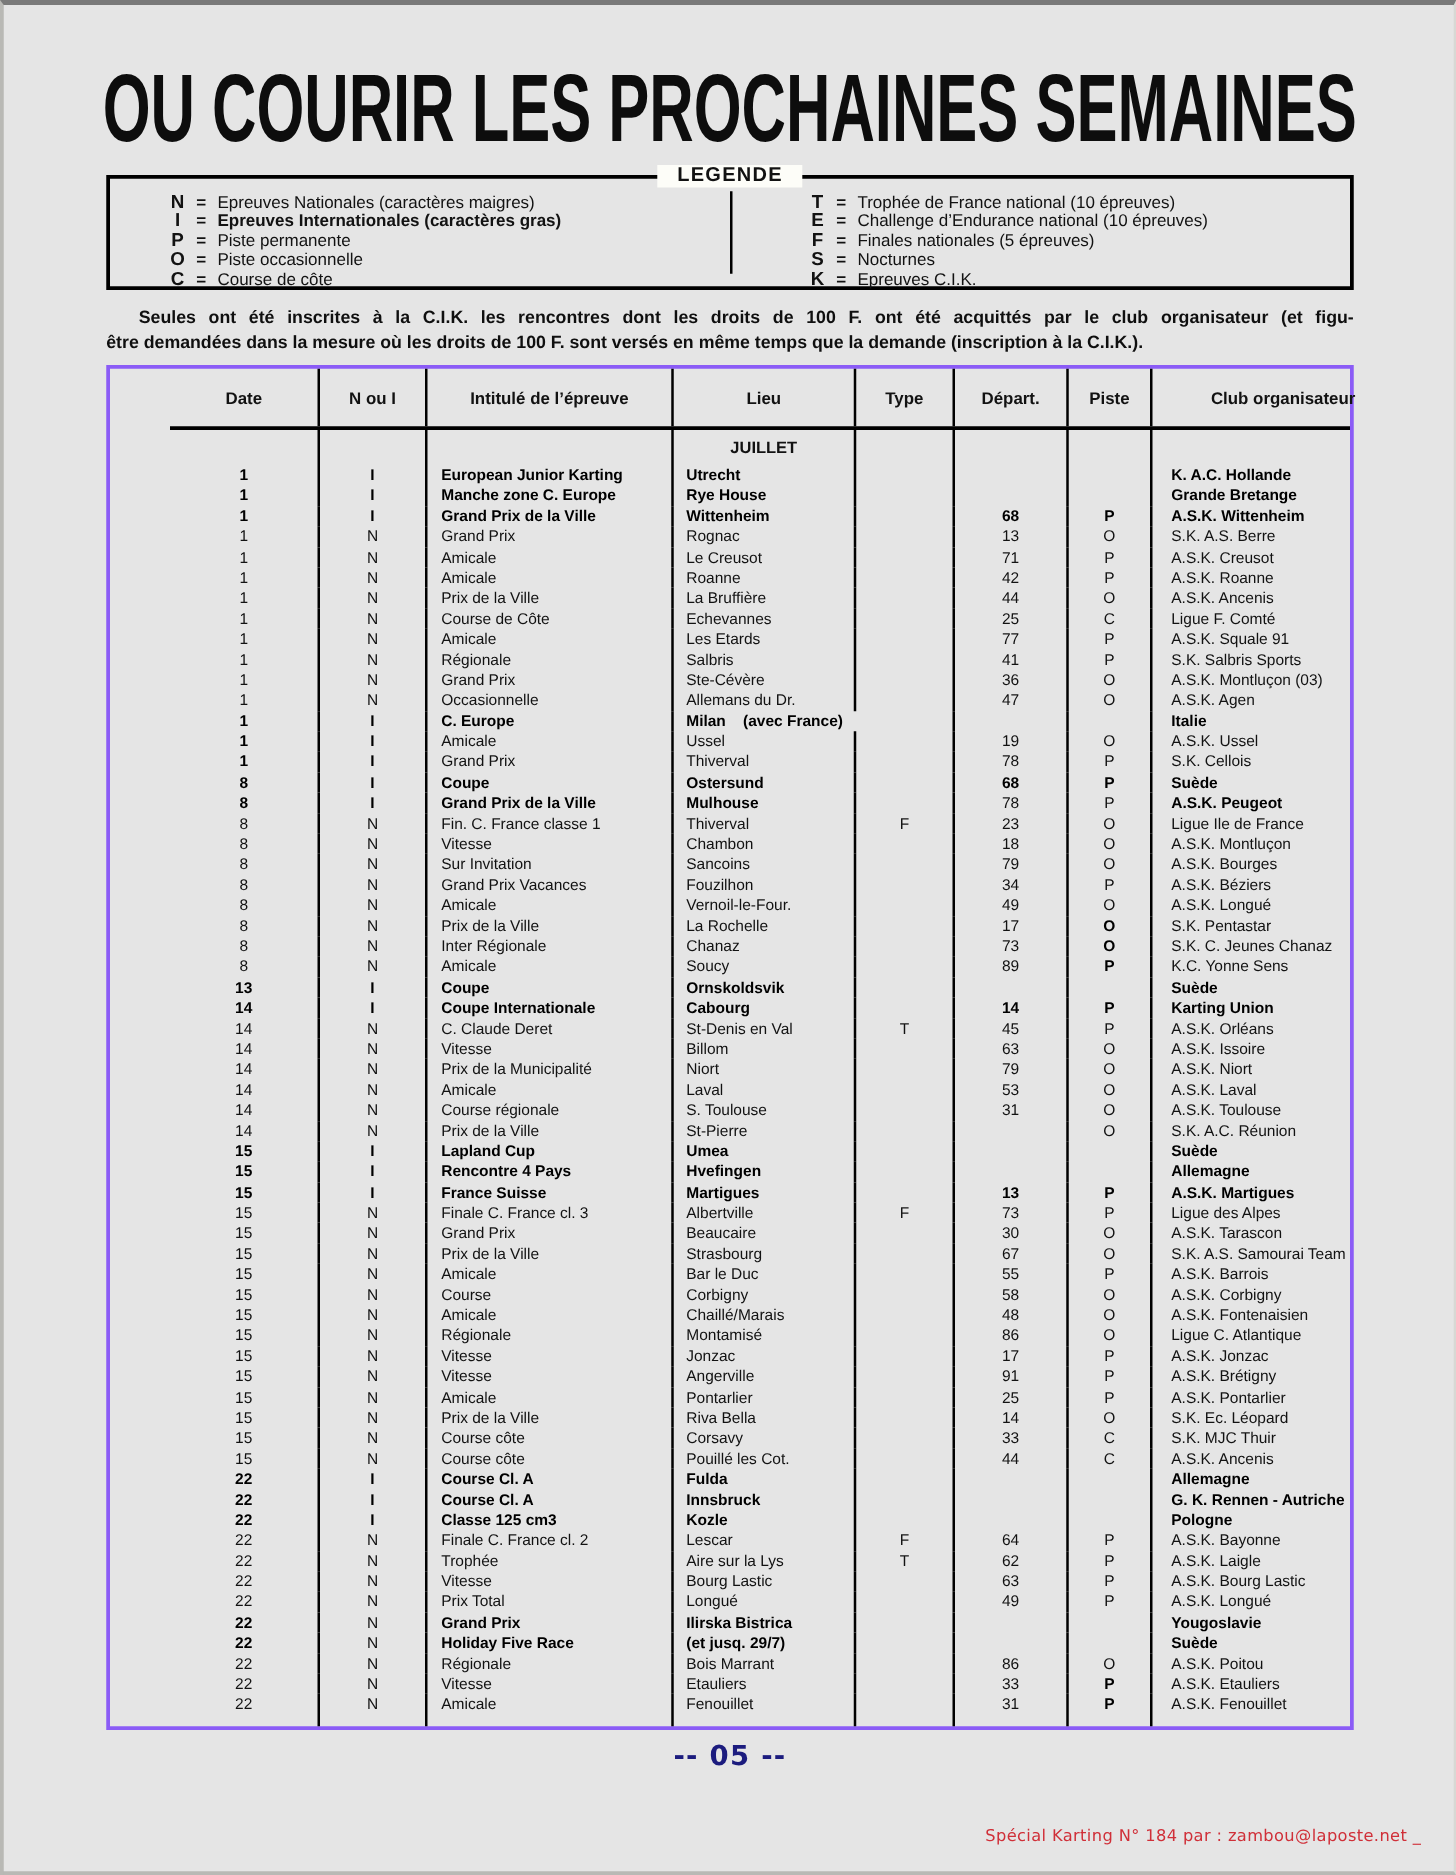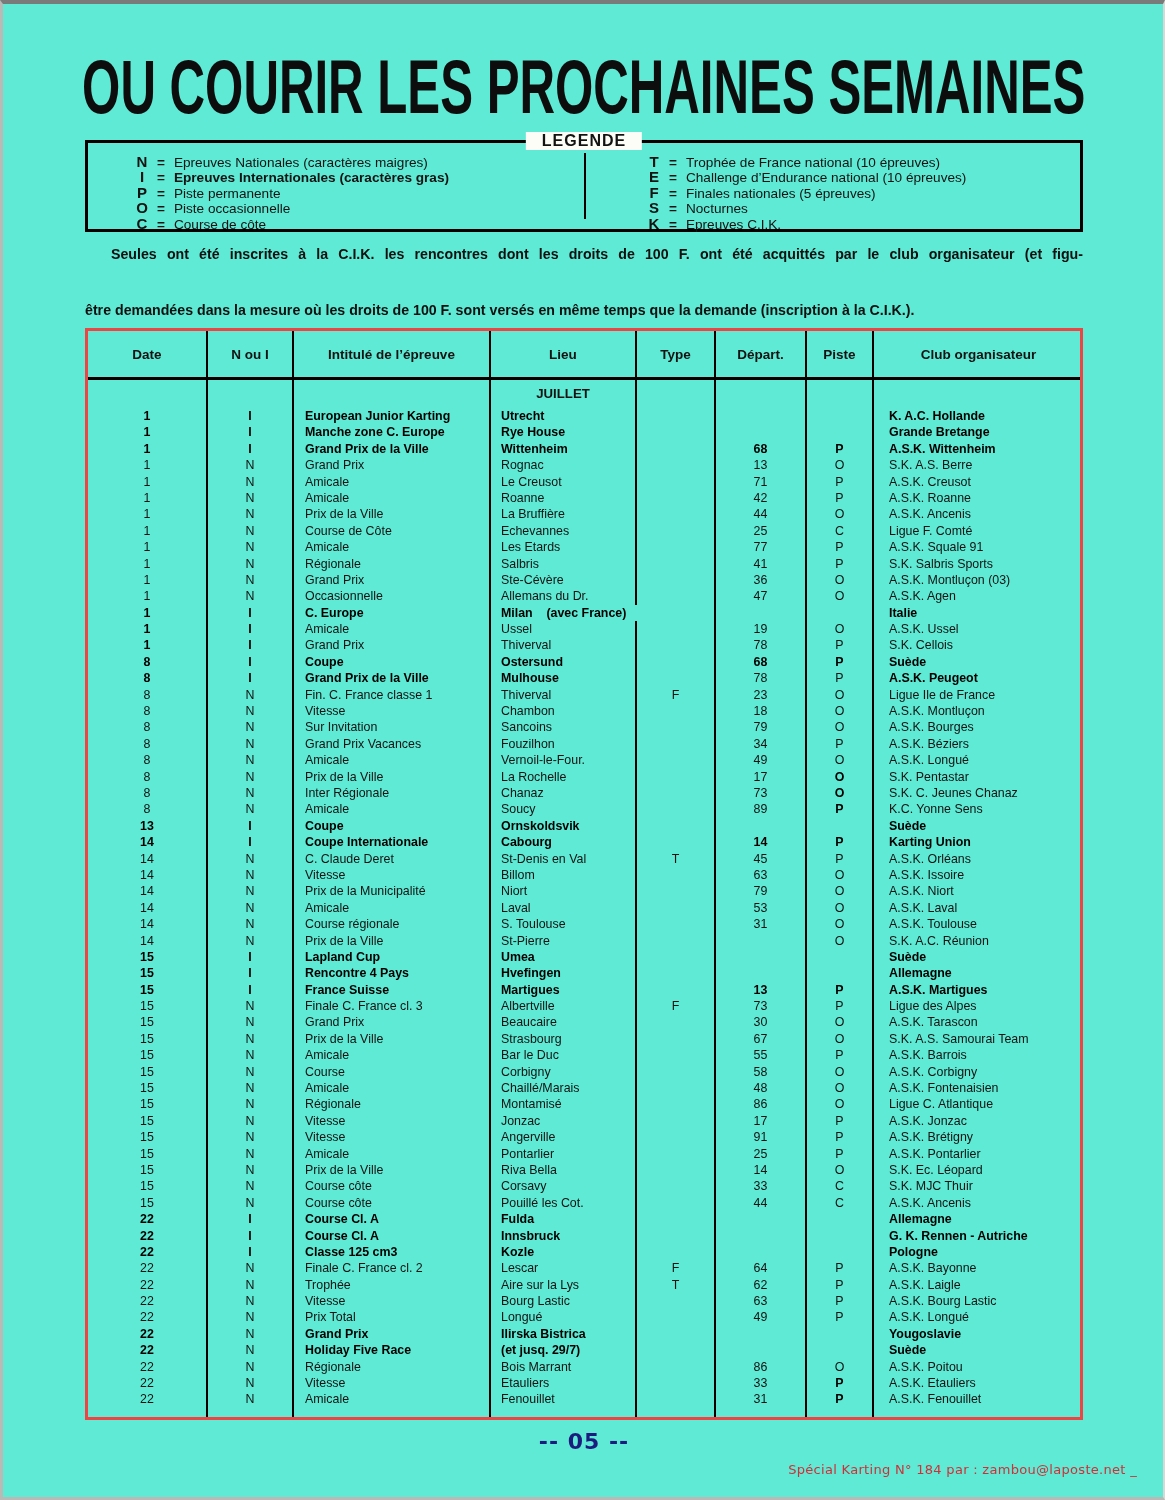--- a/index.html
+++ b/index.html
@@ -1,17 +1,17 @@
 <!DOCTYPE html>
 <html><head>
 <meta charset="utf-8">
 <style>
   html,body{margin:0;padding:0;background:#ffffff;}
   .page{width:1165px;height:1500px;position:relative;box-sizing:border-box;overflow:hidden;
-        background:#5eead4;color:#121212;
+        background:#e5e5e5;color:#121212;
         border-top:4px solid #7a7a7a;border-left:3px solid #b9b9b5;
         border-right:2px solid #d8d8d4;border-bottom:3px solid #b9b9b5;
         font-family:"Liberation Sans",sans-serif;}
   .content{margin:0 80px 0 82px;}
 
   
   .title-wrap{margin:0;padding-top:40px;height:84px;display:flex;align-items:center;justify-content:center;}
   .title-wrap span{font-size:60px;font-weight:bold;white-space:nowrap;
         transform:scale(0.82,1.28);transform-origin:center;letter-spacing:0px;color:#0d0d0d;}
 
@@ -25,24 +25,24 @@
   .lg-col.right{padding-left:62px;}
   .lg-item{display:flex;align-items:baseline;height:15.4px;font-size:13.6px;}
   .lg-key{width:16px;text-align:center;font-weight:bold;font-size:15px;}
   .lg-eq{margin:0 9px 0 7px;font-weight:bold;}
   .lg-text.b{font-weight:bold;}
 
   
   .intro{margin-top:13px;font-weight:bold;font-size:14.2px;line-height:19.5px;color:#0f0f0f;}
   .intro-line{text-align:justify;text-align-last:justify;}
   .intro-line.first{text-indent:26px;}
-  .intro-line.last{text-align:left;text-align-last:left;margin-top:36px;}
+  .intro-line.last{text-align:left;text-align-last:left;}
 
   
-  .tbl{margin-top:8px;border:3px solid #ef4444;--cols:120px 86px 197px 146px 79px 91px 67px 209px;}
+  .tbl{margin-top:8px;border:3px solid #8b5cf6;padding-left:48px;--cols:120px 86px 197px 146px 79px 91px 67px 209px;}
   .thead{display:grid;grid-template-columns:var(--cols);height:46px;border-bottom:3px solid #000;}
   .th{display:flex;align-items:center;justify-content:center;font-weight:bold;font-size:13.5px;
       border-right:2px solid #000;box-sizing:border-box;}
   .th.c7{border-right:none;}
   .trow{display:grid;grid-template-columns:var(--cols);height:16.4px;line-height:16.4px;font-size:12.4px;}
   .trow.month-row{height:28px;line-height:28px;}
   .trow.month-row .cell{font-weight:bold;font-size:13.2px;text-align:center;padding-left:0;}
   .trow.spacer{height:9px;}
   .cell{border-right:2px solid #000;white-space:nowrap;overflow:hidden;box-sizing:border-box;}
   .cell.c7{border-right:none;}

